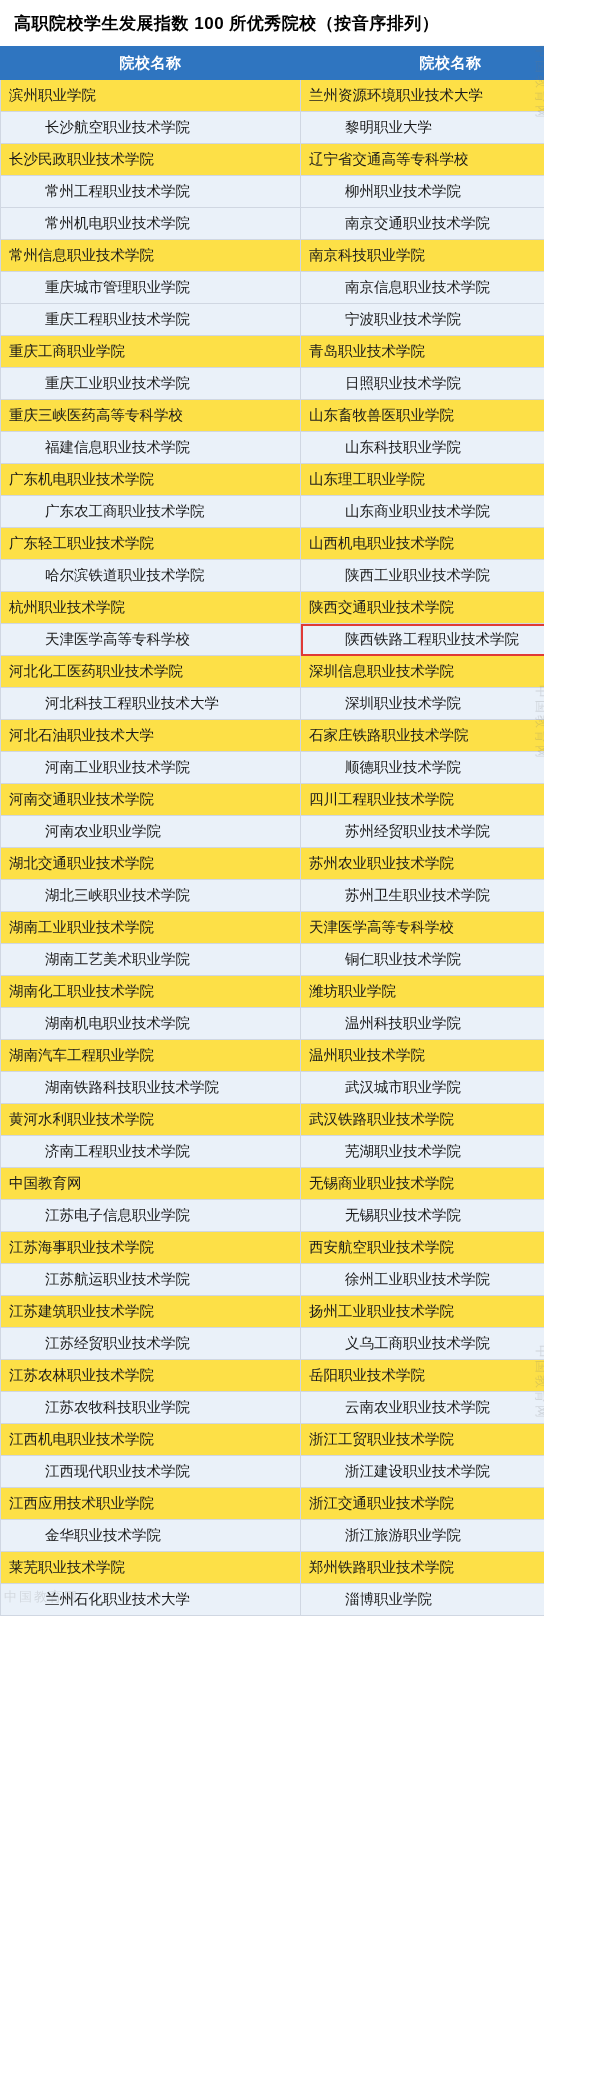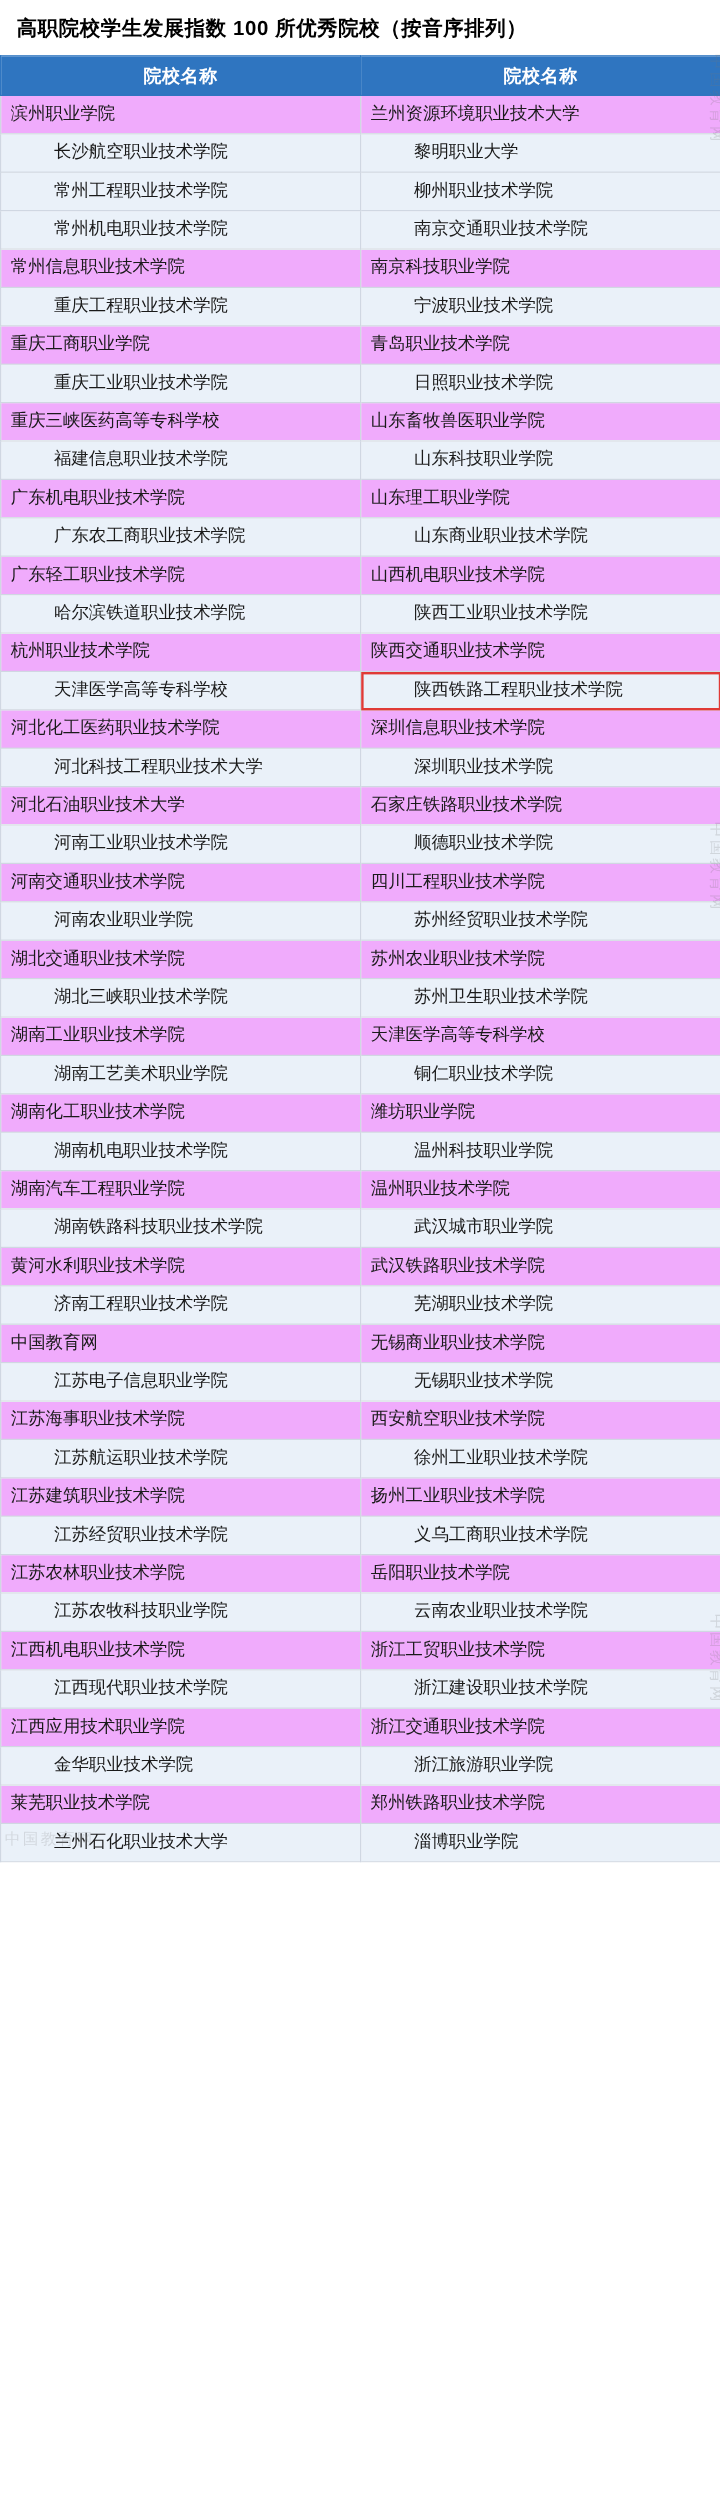--- a/index.html
+++ b/index.html
@@ -6,21 +6,21 @@
     margin: 0;
     padding: 0;
     background: #ffffff;
   }
   body {
     width: 600px;
     font-family: "Liberation Sans", sans-serif;
     color: #1a1a1a;
   }
   .page {
-    width: 600px;
+    width: 544px;
     box-sizing: border-box;
     padding: 0;
     position: relative;
     overflow: hidden;
   }
   .title-bar {
     box-sizing: border-box;
     width: 600px;
     height: 46px;
     display: flex;
@@ -54,21 +54,21 @@
     height: 31px;
     border: 1px solid #d0d7e2;
     padding: 0 8px;
     vertical-align: middle;
     white-space: nowrap;
     overflow: hidden;
     text-overflow: ellipsis;
     font-size: 14.5px;
     line-height: 1.15;
   }
-  tbody tr.even td { background: #f0abfc; }
+  tbody tr.even td { background: #fde047; }
   tbody tr.odd td { background: #eaf1f9; padding-left: 44px; }
   td.highlight {
     outline: 2px solid #e03a36;
     outline-offset: -2px;
     position: relative;
     z-index: 2;
     margin-left: 22px;
   }
   .watermark {
     position: absolute;
@@ -130,31 +130,39 @@
     </thead>
     <tbody id="table-body">
         <tr class="even">
           <td>滨州职业学院</td>
           <td>兰州资源环境职业技术大学</td>
         </tr>
         <tr class="odd">
           <td>长沙航空职业技术学院</td>
           <td>黎明职业大学</td>
         </tr>
+        <tr class="even">
+          <td>长沙民政职业技术学院</td>
+          <td>辽宁省交通高等专科学校</td>
+        </tr>
         <tr class="odd">
           <td>常州工程职业技术学院</td>
           <td>柳州职业技术学院</td>
         </tr>
         <tr class="odd">
           <td>常州机电职业技术学院</td>
           <td>南京交通职业技术学院</td>
         </tr>
         <tr class="even">
           <td>常州信息职业技术学院</td>
           <td>南京科技职业学院</td>
+        </tr>
+        <tr class="odd">
+          <td>重庆城市管理职业学院</td>
+          <td>南京信息职业技术学院</td>
         </tr>
         <tr class="odd">
           <td>重庆工程职业技术学院</td>
           <td>宁波职业技术学院</td>
         </tr>
         <tr class="even">
           <td>重庆工商职业学院</td>
           <td>青岛职业技术学院</td>
         </tr>
         <tr class="odd">

